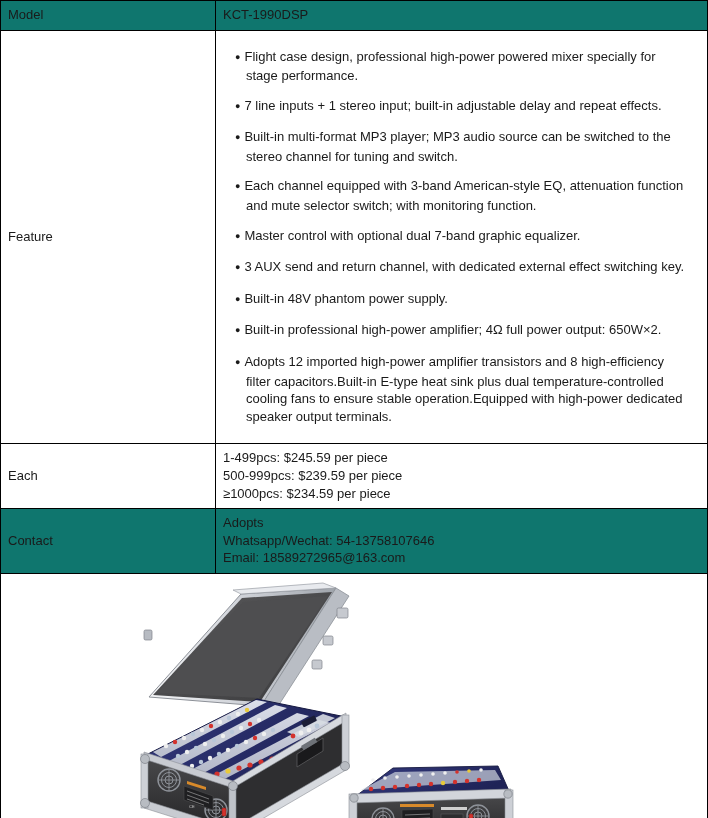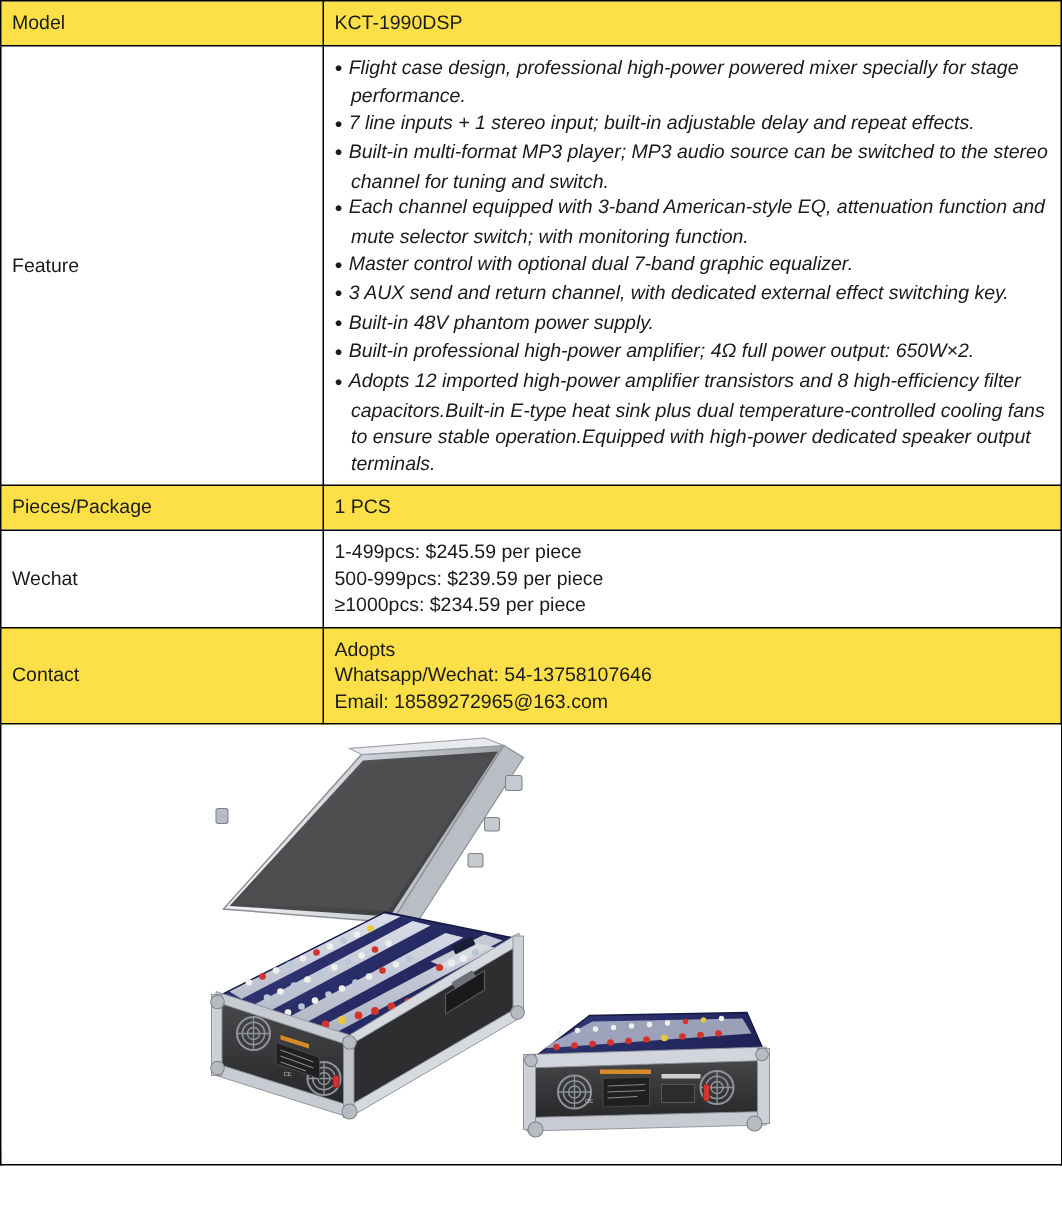--- a/index.html
+++ b/index.html
@@ -34,36 +34,35 @@
     font-size: 13px;
     line-height: 17.5px;
     color: #1a1a1a;
     vertical-align: top;
     word-wrap: break-word;
   }
   .spec-table td.label {
     width: 215px;
     box-sizing: border-box;
   }
-  .row-gray td { background: #fde047; }
+  .row-gray td { background: #0f766e; }
   .row-white td { background: #ffffff; }
 
   td.label.v-center { vertical-align: middle; }
 
   .feature-list {
     margin: 0;
     padding: 0;
     list-style: none;
   }
   .feature-list li {
-    margin: 0;
+    margin: 12px;
     padding: 0 0 0 11px;
     text-indent: -11px;
     line-height: 17.6px;
-    font-style: italic;
   }
   .feature-list li::before {
     content: "\25CF";
     font-size: 9px;
     padding-right: 4px;
     position: relative;
     top: -1px;
   }
   .multiline-cell div { line-height: 17.6px; }
 
@@ -104,27 +103,23 @@
             <li>Each channel equipped with 3-band American-style EQ, attenuation function and mute selector switch; with monitoring function.</li>
             <li>Master control with optional dual 7-band graphic equalizer.</li>
             <li>3 AUX send and return channel, with dedicated external effect switching key.</li>
             <li>Built-in 48V phantom power supply.</li>
             <li>Built-in professional high-power amplifier; 4Ω full power output: 650W×2.</li>
             <li>Adopts 12 imported high-power amplifier transistors and 8 high-efficiency filter capacitors.Built-in E-type heat sink plus dual temperature-controlled cooling fans to ensure stable operation.Equipped with high-power dedicated speaker output terminals.</li>
           </ul>
         </td>
       </tr>
 
-      <tr class="row-gray">
-        <td class="label">Pieces/Package</td>
-        <td>1 PCS</td>
-      </tr>
 
       <tr class="row-white">
-        <td class="label v-center">Wechat</td>
+        <td class="label v-center">Each</td>
         <td class="multiline-cell">
           <div>1-499pcs: $245.59 per piece</div>
           <div>500-999pcs: $239.59 per piece</div>
           <div>≥1000pcs: $234.59 per piece</div>
         </td>
       </tr>
 
       <tr class="row-gray">
         <td class="label v-center">Contact</td>
         <td class="multiline-cell">

